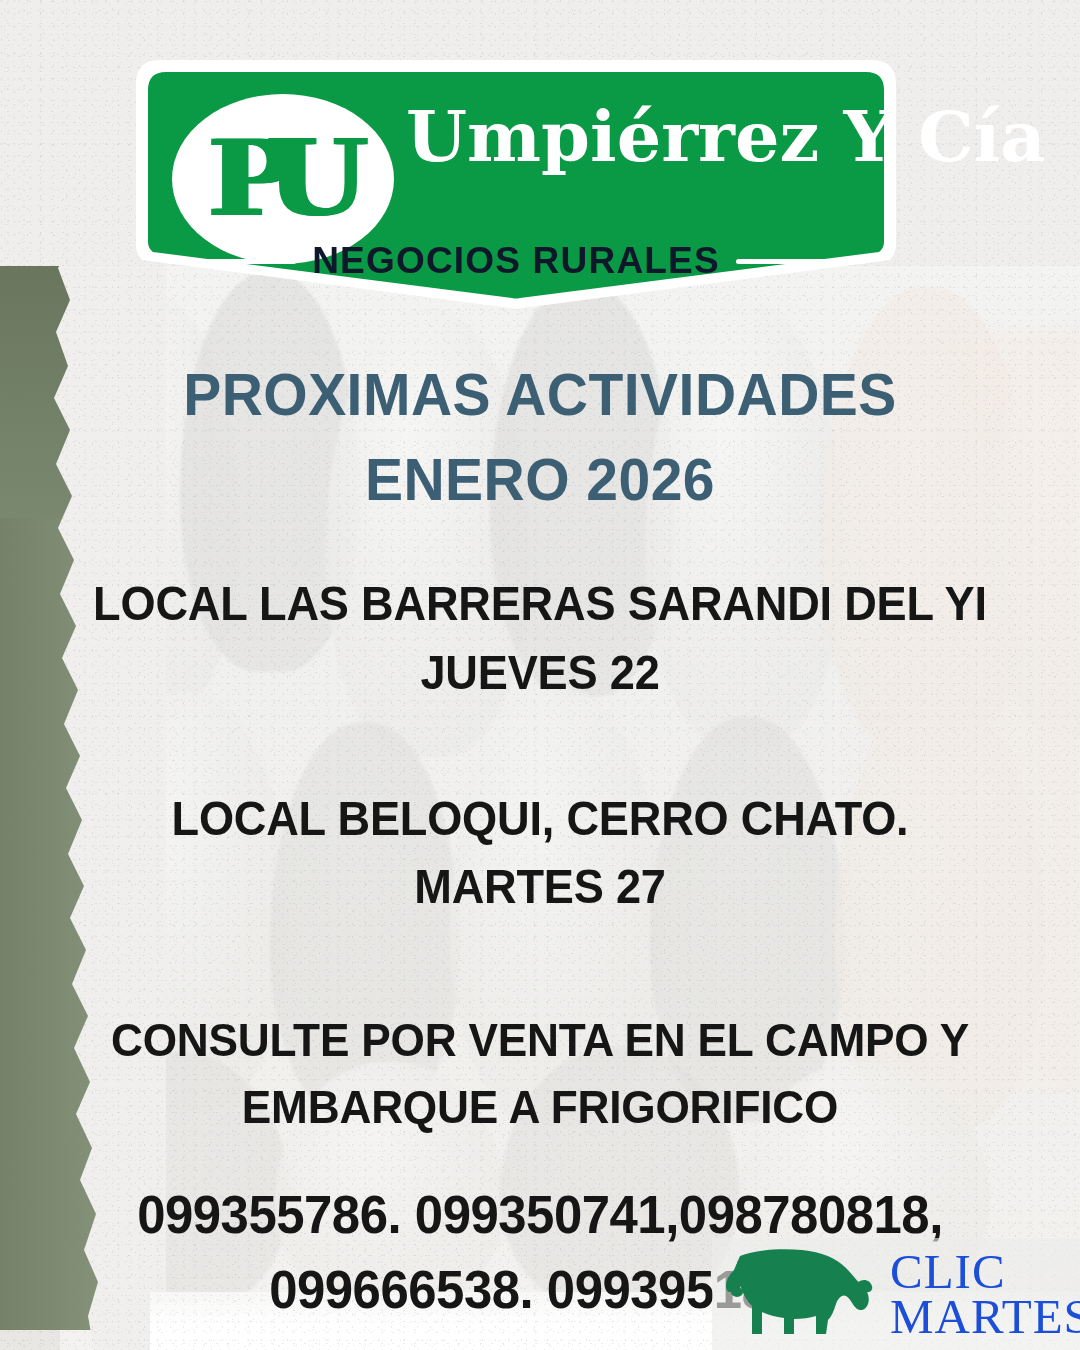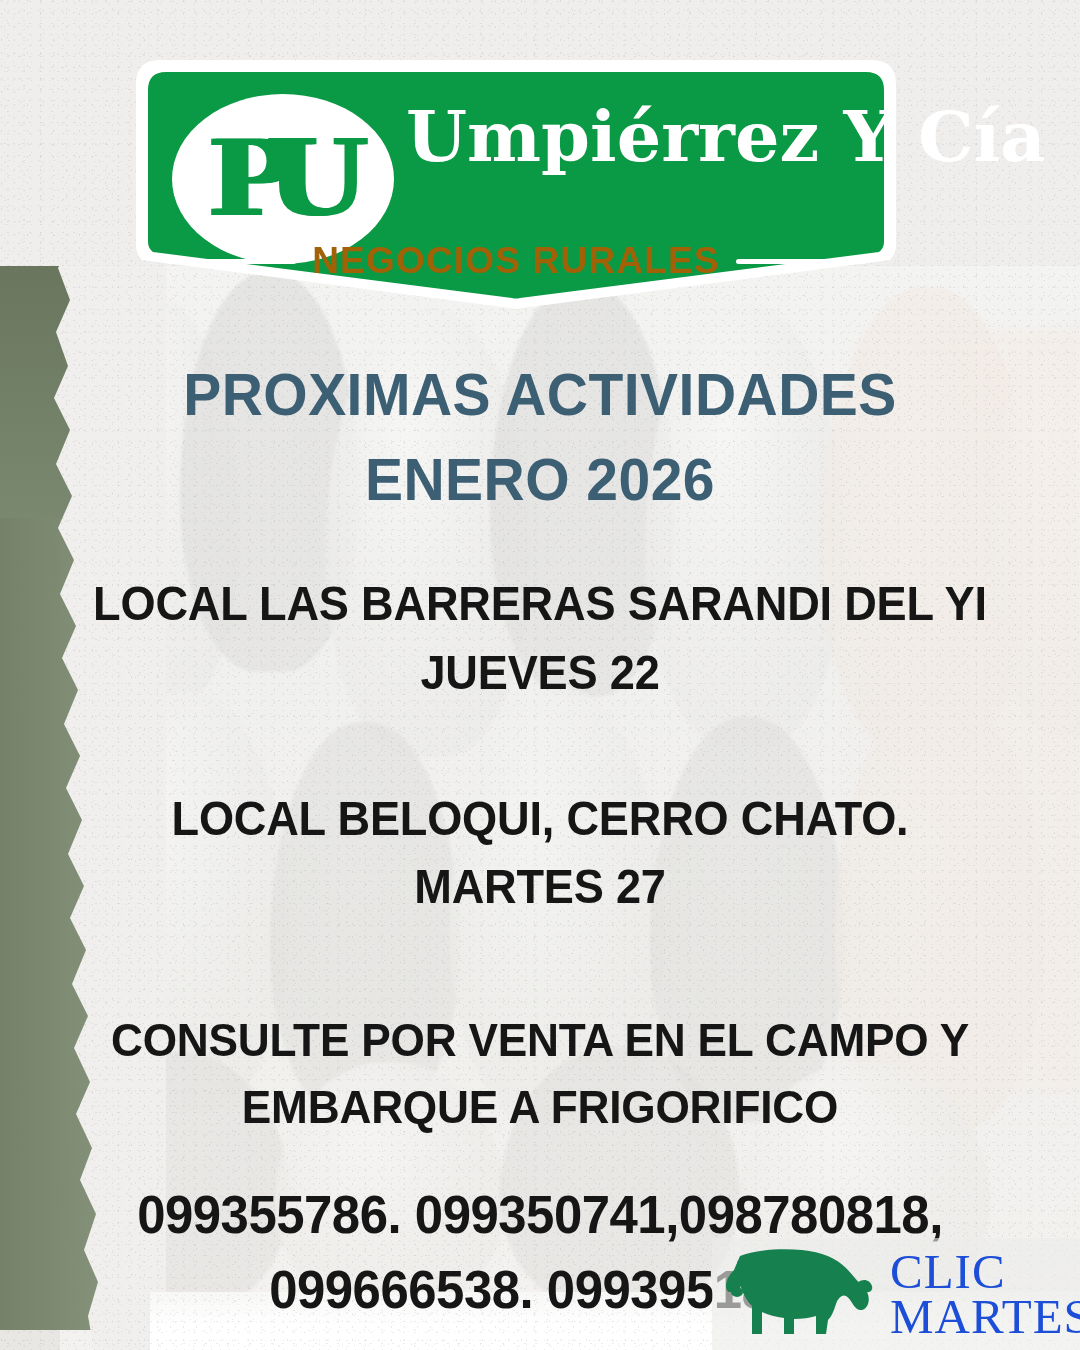--- a/index.html
+++ b/index.html
@@ -147,21 +147,21 @@
     flex: 1 1 auto;
     height: 5px;
     background: #ffffff;
     border-radius: 3px;
   }
   .tagline {
     flex: 0 0 auto;
     font-family: "Liberation Sans", sans-serif;
     font-weight: bold;
     font-size: 37px;
-    color: #a16207;
+    color: #0f172a;
     letter-spacing: 1.2px;
     white-space: nowrap;
   }
 
   
   .content {
     position: absolute;
     left: 0; right: 0; top: 352px;
     z-index: 5;
     text-align: center;

